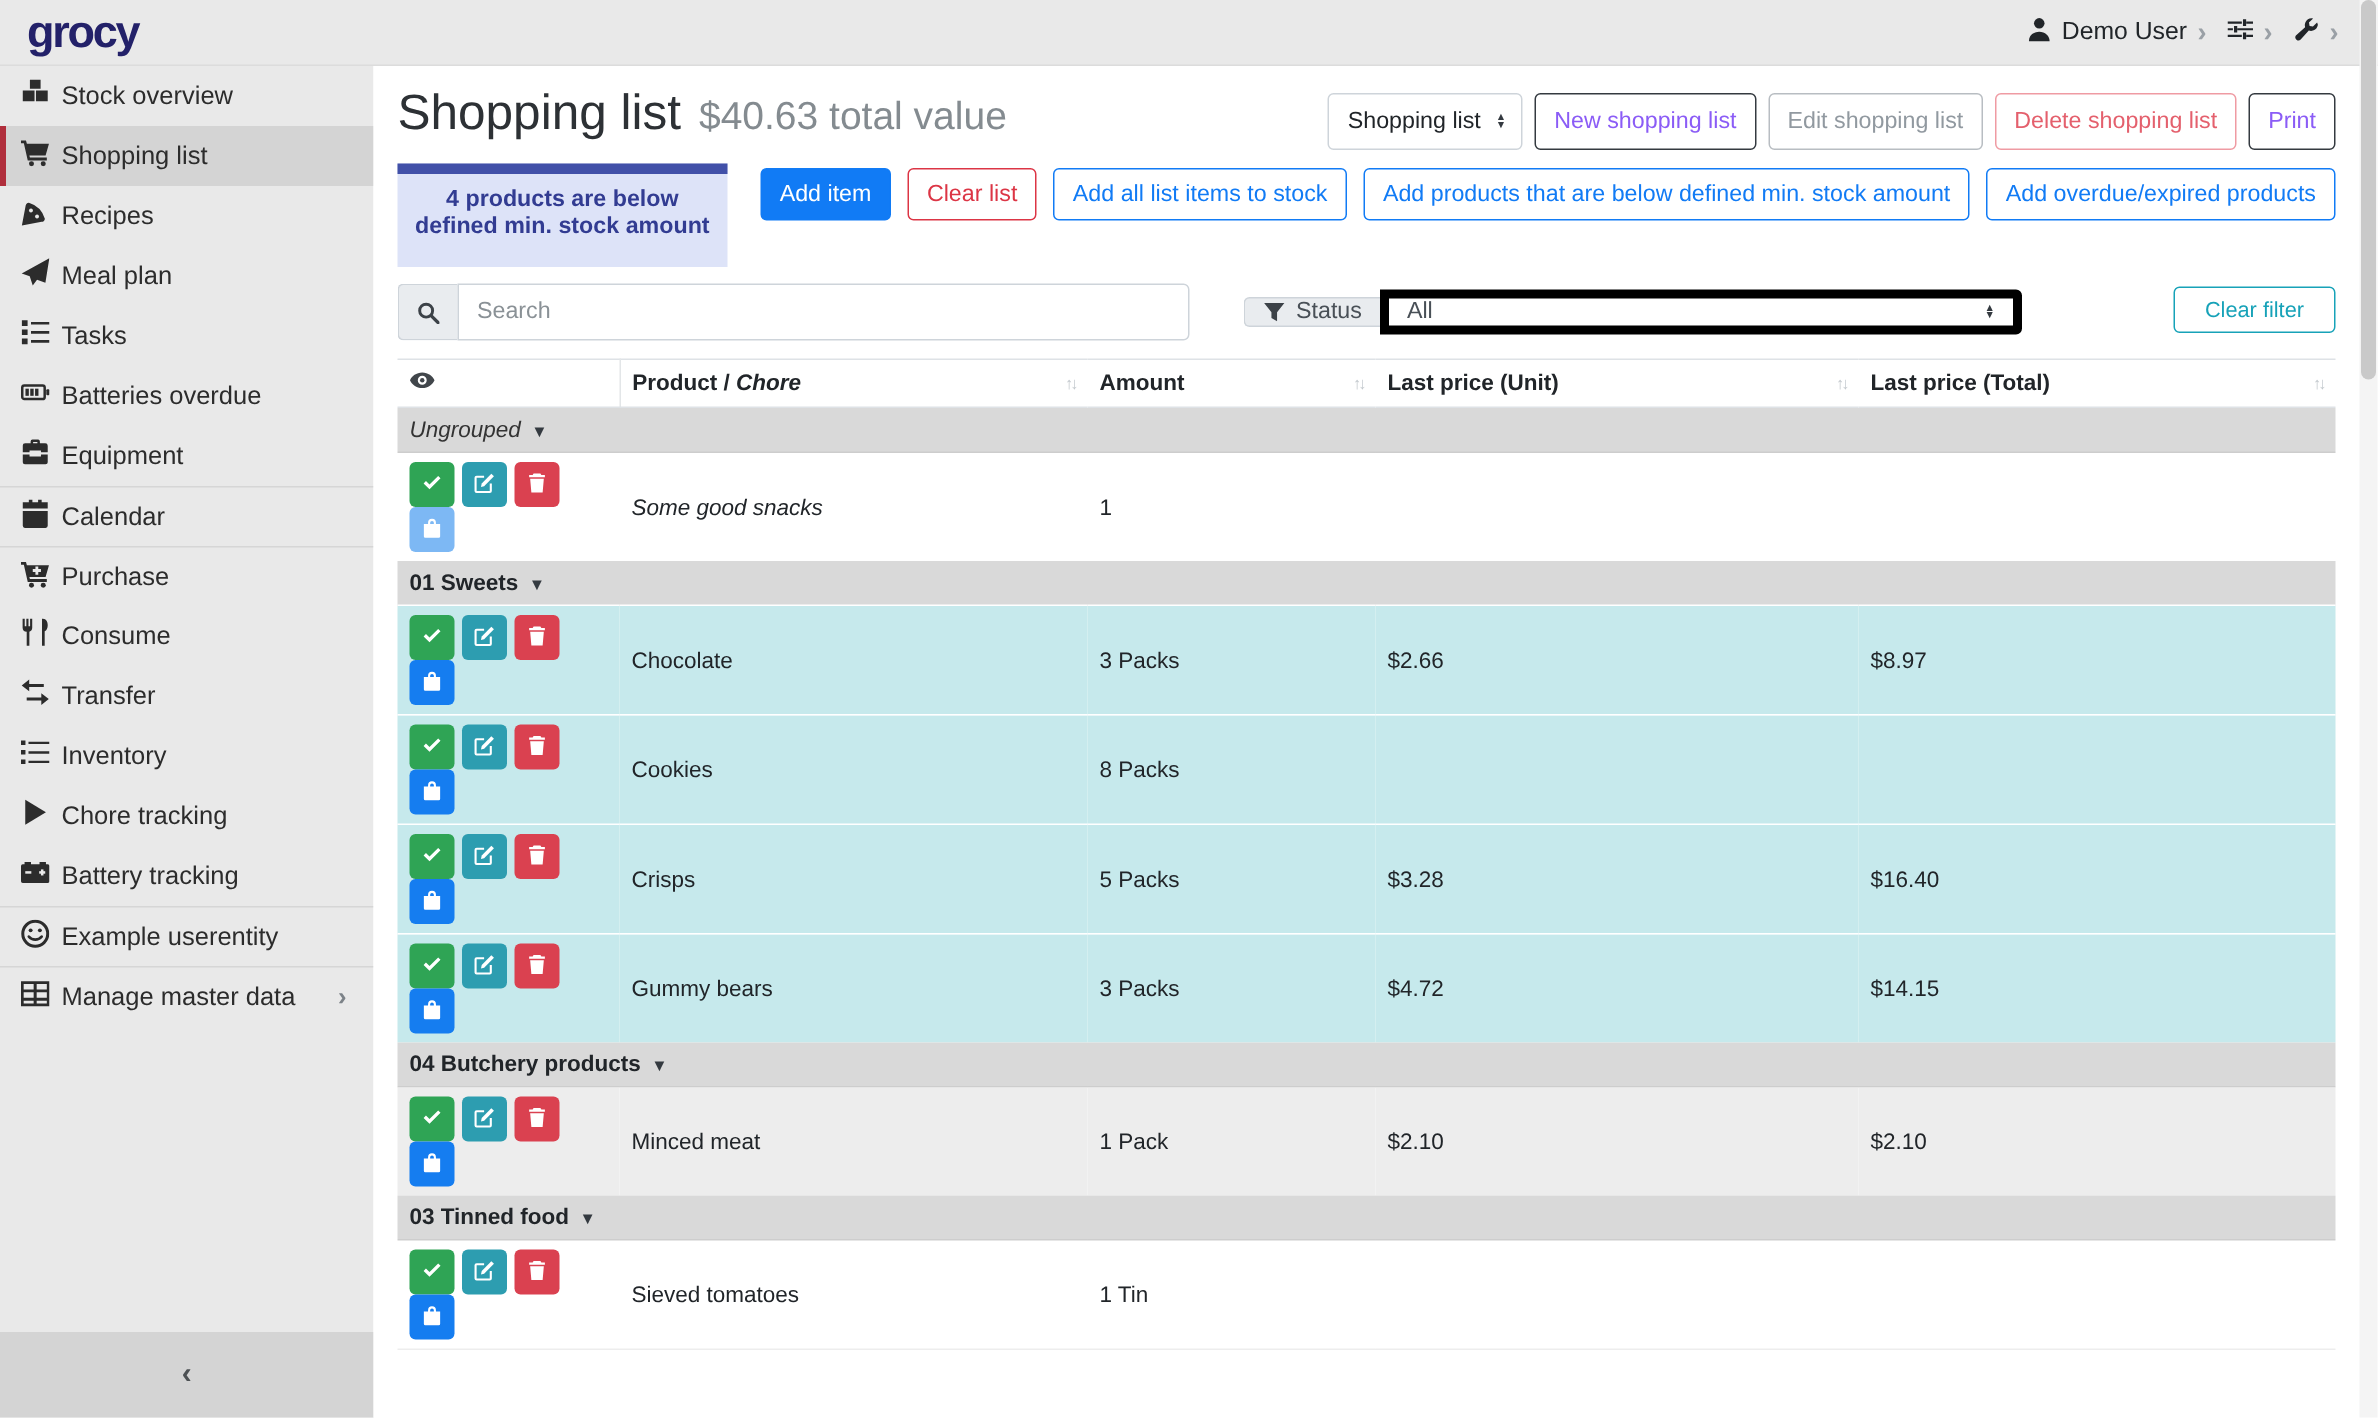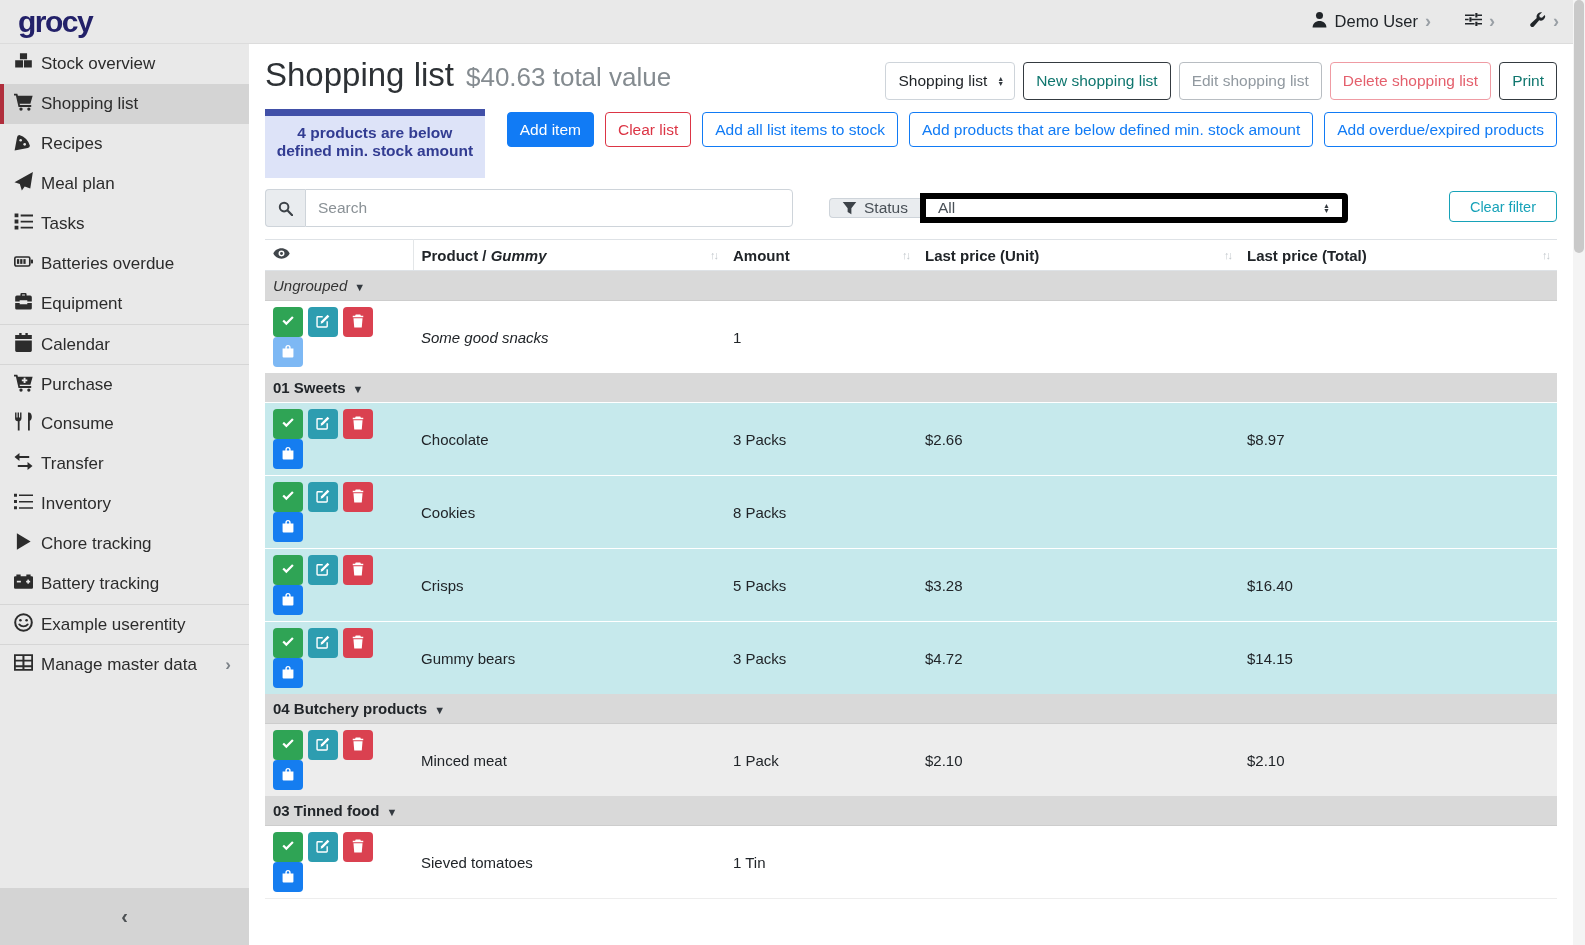--- a/index.html
+++ b/index.html
@@ -4,21 +4,21 @@
 <style>
   * { margin:0; padding:0; box-sizing:border-box; }
   html,body { width:1585px; height:945px; overflow:hidden;
     font-family:"Liberation Sans", sans-serif; background:#fff; color:#212529; }
 
   
   .navbar { position:absolute; top:0; left:0; right:0; height:44px; background:#e9e9e9;
     display:flex; align-items:center; justify-content:space-between; padding:0 26px 0 18px;
     border-bottom:1px solid #dcdcdc; z-index:5; }
   .logo { font-size:30px; font-weight:700; letter-spacing:-1.5px; color:#232169; cursor:pointer; }
-  .nav-right { display:flex; align-items:center; gap:34px; }
+  .nav-right { display:flex; align-items:center; gap:14px; }
   .nav-menu { display:flex; align-items:center; gap:7px; font-size:16.5px; color:#212529; cursor:pointer; }
   .nav-menu .chev { color:#9aa0a6; font-size:18px; font-weight:700; }
   .nav-menu svg { width:17px; height:17px; fill:#212529; }
 
   
   .sidebar { position:absolute; top:44px; left:0; width:249px; bottom:0; background:#e9e9e9; }
   .side-item { display:flex; align-items:center; height:40px; padding-left:14px; gap:8px;
     font-size:17px; color:#2c2c2c; cursor:pointer; }
   .side-item.divider { border-top:1px solid #d6d6d6; }
   .side-item.active { background:#d4d4d4; border-left:4px solid #b02e3c; padding-left:10px; }
@@ -37,21 +37,21 @@
     padding:12px 16px 0 16px; overflow:hidden; }
 
   .title-row { display:flex; align-items:flex-start; justify-content:space-between; }
   .title-left { display:flex; align-items:baseline; gap:12px; }
   .page-title { font-size:33px; font-weight:500; color:#2d3135; }
   .page-subtitle { font-size:26px; font-weight:300; color:#848b90; }
   .title-actions { display:flex; gap:8px; margin-top:6px; }
   .btn { display:inline-flex; align-items:center; justify-content:center; border-radius:4px;
     font-size:15.5px; background:#fff; cursor:pointer; white-space:nowrap; }
   .btn-hd { height:38px; padding:0 12px; }
-  .b-dark   { border:1px solid #343a40; color:#0f766e; }
+  .b-dark   { border:1px solid #343a40; color:#8b5cf6; }
   .b-muted  { border:1px solid #b8bdc2; color:#9199a0; }
   .b-dangerlight { border:1px solid #ef9ba3; color:#e4606d; }
   .select { display:inline-flex; align-items:center; gap:10px; height:38px; padding:0 10px 0 12px;
     border:1px solid #ced4da; border-radius:4px; font-size:15.5px; color:#212529; background:#fff; cursor:pointer; }
   .updown { display:inline-flex; flex-direction:column; line-height:5px; font-size:7px; color:#343a40; }
 
   .banner-row { display:flex; align-items:flex-start; margin-top:9px; }
   .banner { width:348px; background:#dde3f8; border-top:7px solid #4150a8; color:#323c92;
     font-weight:700; font-size:15.5px; text-align:center; padding:8px 10px 18px; }
   .actions { display:flex; gap:11px; margin-left:22px; margin-top:3px; }
@@ -328,21 +328,21 @@
         <col>
       </colgroup>
     <thead>
         <tr id="table-head">
           <th class="eye-col"><span><svg viewBox="0 0 16 16" fill="currentColor">
                 <path fill-rule="evenodd" d="M8 3.1C4.3 3.1 1.4 5.4.3 8c1.1 2.6 4 4.9 7.7 4.9s6.6-2.3 7.7-4.9C14.6 5.4 11.7 3.1 8 3.1zm0 7.7A2.8 2.8 0 1 1 8 5.2a2.8 2.8 0 0 1 0 5.6z"></path>
                 <circle cx="8" cy="8" r="1.4"></circle>
               </svg></span></th>
           <th>
             <span class="th-in">
-              <span>Product / <i>Gummy</i></span>
+              <span>Product / <i>Chore</i></span>
               <span class="sort">↑↓</span>
             </span>
           </th>
           <th>
             <span class="th-in">
               <span>Amount</span>
               <span class="sort">↑↓</span>
             </span>
           </th>
           <th>

